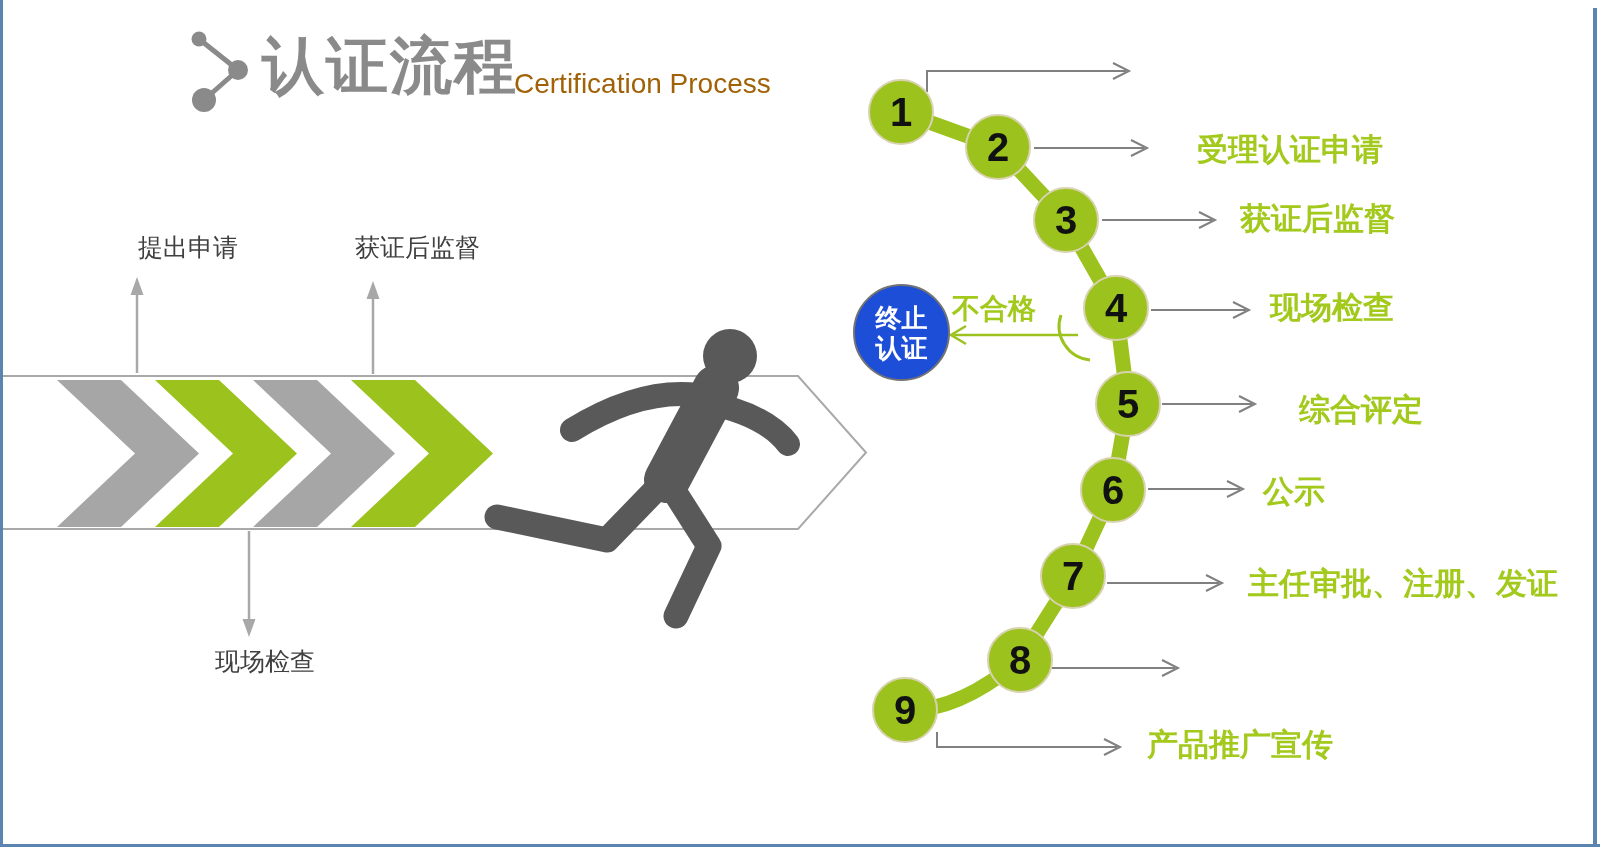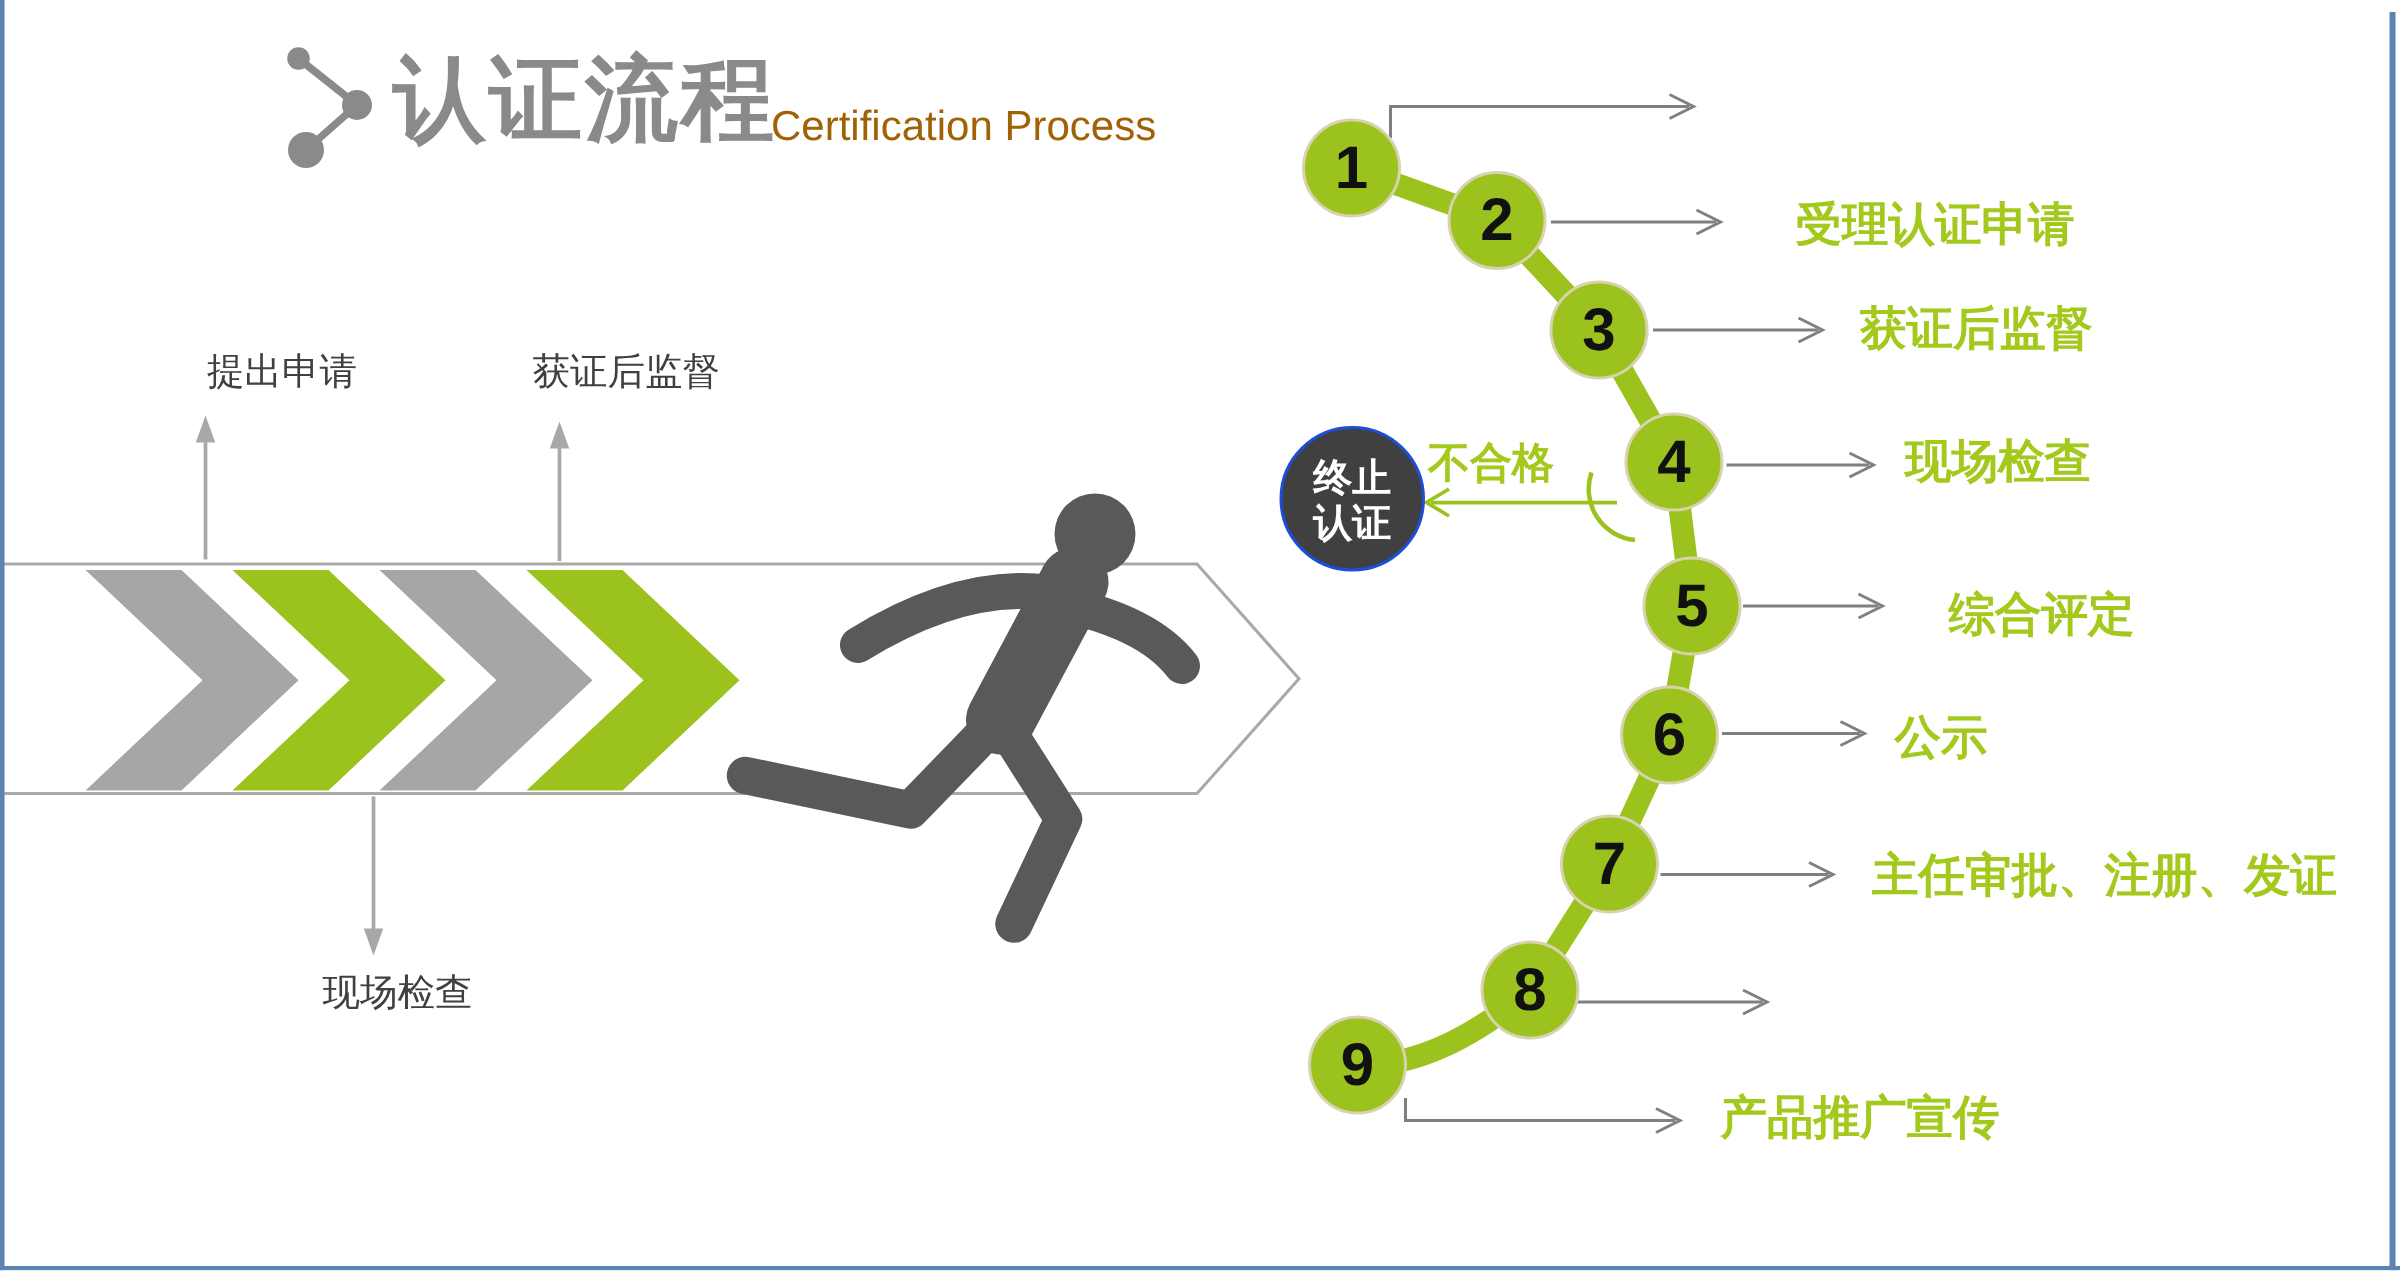--- a/index.html
+++ b/index.html
@@ -10,22 +10,22 @@
   .border.right{right:3px;top:8px;width:4px;height:839px;}
   .border.bottom{left:0;bottom:0;width:1600px;height:3px;}
   svg{position:absolute;left:0;top:0;}
   .title-zh{position:absolute;left:262px;top:24px;font-size:62px;font-weight:bold;color:#8a8a8a;letter-spacing:2px;white-space:nowrap;text-align:center;}
   .title-en{position:absolute;left:514px;top:68px;font-size:28px;color:#a16207;white-space:nowrap;}
   .black-label{position:absolute;font-size:25px;color:#404040;white-space:nowrap;}
   .step-label{position:absolute;font-size:31px;font-weight:bold;color:#a2c91c;white-space:nowrap;line-height:40px;}
   .step-circle{position:absolute;width:66px;height:66px;border-radius:50%;background:#9bc21d;
                border:2px solid #d8d2ae;box-sizing:border-box;display:flex;align-items:center;justify-content:center;
                font-size:40px;font-weight:bold;color:#111;}
-  .term-circle{position:absolute;left:853px;top:284px;width:97px;height:97px;border-radius:50%;background:#404040;
-               border:2px solid #1d4ed8;box-sizing:border-box;display:flex;flex-direction:column;align-items:center;justify-content:center;
+  .term-circle{position:absolute;left:853px;top:284px;width:97px;height:97px;border-radius:50%;background:#1d4ed8;
+               border:2px solid #737373;box-sizing:border-box;display:flex;flex-direction:column;align-items:center;justify-content:center;
                font-size:26px;font-weight:bold;color:#ffffff;line-height:30px;}
   .nonconform{position:absolute;left:952px;top:290px;font-size:28px;font-weight:bold;color:#a2c91c;white-space:nowrap;}
 </style>
 </head>
 <body>
 
 <div class="slide">
 
   <svg width="1600" height="847" viewBox="0 0 1600 847">
 

